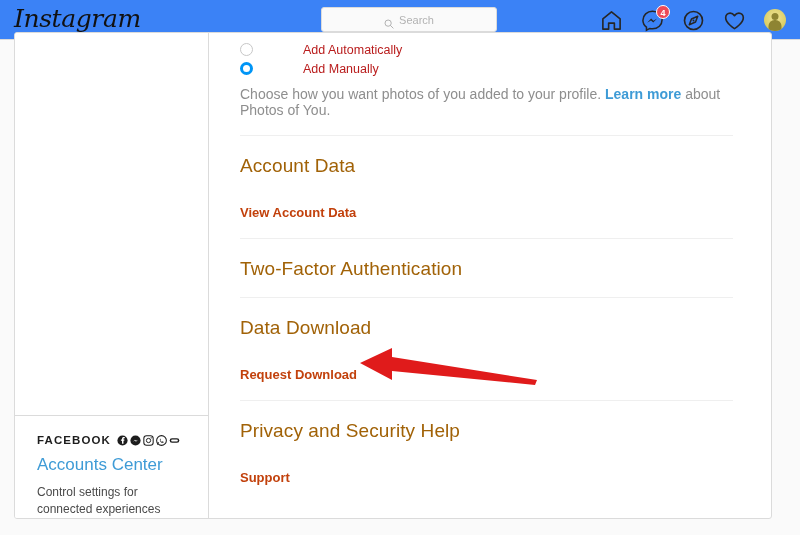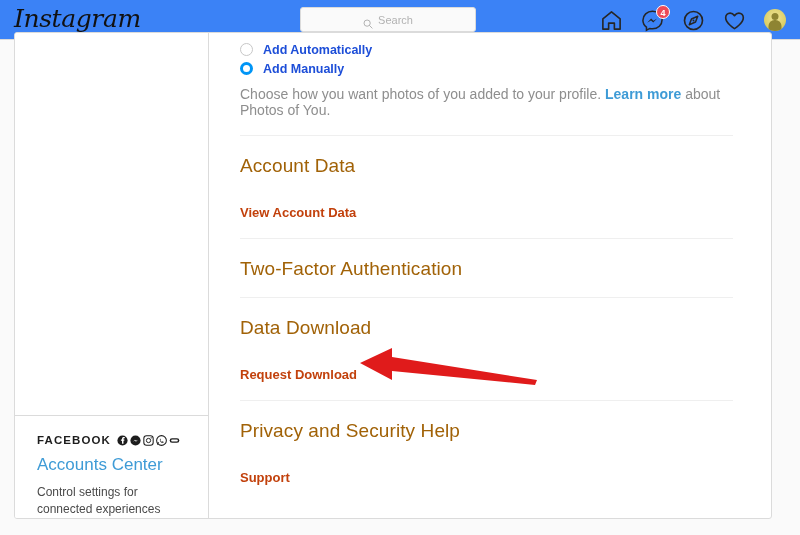--- a/index.html
+++ b/index.html
@@ -16,21 +16,21 @@
     position: absolute; top: 0; left: 0; width: 800px; height: 40px;
     background: #3b82f6; border-bottom: 1px solid #dbdbdb;
   }
   .logo {
     position: absolute; left: 14px; top: 4px;
     font-family: "DejaVu Serif", serif;
     font-size: 25px; font-style: italic; color: #111;
     letter-spacing: -0.4px;
   }
   .searchbar {
-    position: absolute; left: 300px; top: 7px; width: 176px; height: 25px;
+    position: absolute; left: 321px; top: 7px; width: 176px; height: 25px;
     background: #fafafa; border: 1px solid #dbdbdb; border-radius: 3px;
     display: flex; align-items: center; justify-content: center; gap: 5px;
   }
   .searchbar .sicon { width: 10px; height: 10px; display: block; }
   .searchbar .stext { font-size: 11px; color: #b2b2b2; }
 
   .navicons {
     position: absolute; right: 14px; top: 0; height: 40px;
     display: flex; align-items: center; gap: 18px;
   }
@@ -88,21 +88,21 @@
   .main { flex: 1; position: relative; padding: 0 38px 0 31px; }
 
   .radio-group { padding-top: 7px; }
   .radio-row { display: flex; align-items: center; gap: 10px; height: 19px; }
   .radio {
     width: 13px; height: 13px; border-radius: 50%;
     border: 1.6px solid #c7c7c7; background: #fff; flex: none;
     position: relative; cursor: pointer;
   }
   .radio.on { border-color: #0095f6; border-width: 3.5px; }
-  .radio-label { font-size: 12.5px; font-weight: bold; color: #1d4ed8; cursor: pointer; }
+  .radio-label { font-size: 12.5px; font-weight: normal; color: #b91c1c; cursor: pointer; margin-left: 40px; }
 
   .helper {
     font-size: 14px; color: #8e8e8e; margin-top: 8px;
   }
   .helper a { color: #3e9bd6; font-weight: bold; text-decoration: none; cursor: pointer; }
 
   .divider { height: 1px; background: #efefef; margin: 17px 0 0 0; }
 
   .section-title {
     font-size: 19px; color: #a16207; font-weight: normal;

